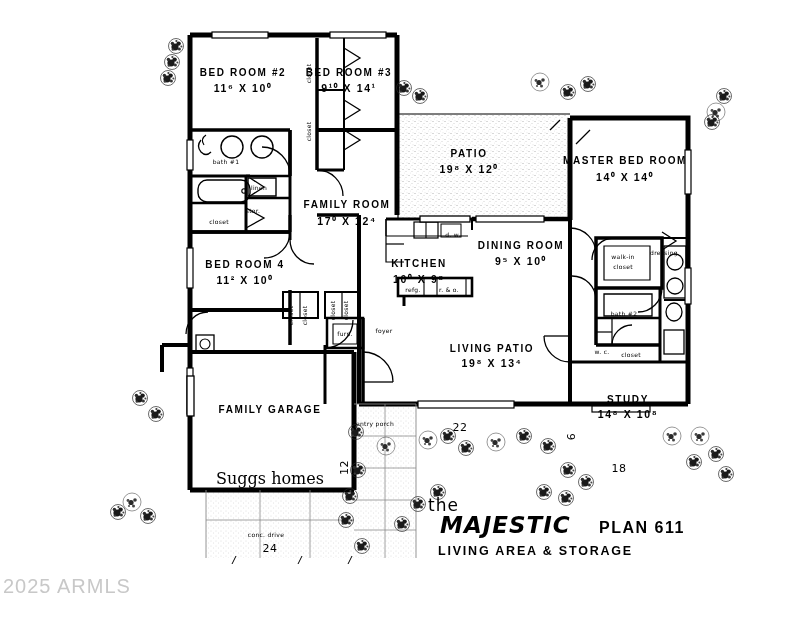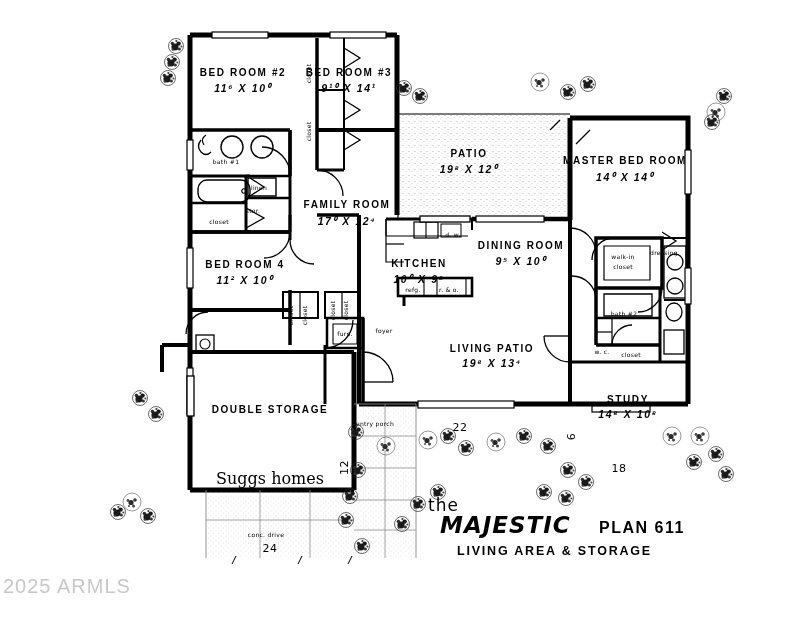--- a/index.html
+++ b/index.html
@@ -10,21 +10,21 @@
   #plan{position:absolute;left:0;top:0;width:800px;height:617px;}
   .lbl{position:absolute;white-space:nowrap;}
   .room-name{
     font-family:"Liberation Sans",sans-serif;
     font-weight:700;letter-spacing:1.6px;font-size:10px;
     text-align:center;transform:translateX(-50%);
   }
   .room-dim{
     font-family:"Liberation Sans",sans-serif;
     font-weight:700;letter-spacing:1.6px;font-size:10.5px;
-    text-align:right;transform:translateX(-50%);font-style:italic;
+    text-align:right;transform:translateX(-50%);
   }
   .hand-sm{
     font-family:"DejaVu Sans",sans-serif;
     font-size:6px;letter-spacing:0.3px;text-align:center;
     transform:translateX(-50%);
   }
   .dimnum{
     font-family:"DejaVu Sans",sans-serif;
     font-size:11px;letter-spacing:0.5px;text-align:center;
     transform:translateX(-50%);
@@ -344,21 +344,21 @@
     <div class="lbl room-name" style="left: 625px; top: 155px; text-align: right;">MASTER BED ROOM</div>
     <div class="lbl room-dim" style="left: 625px; top: 170px;">14⁰ X 14⁰</div>
     <div class="lbl room-name" style="left: 521px; top: 240px;">DINING ROOM</div>
     <div class="lbl room-dim" style="left: 521px; top: 254px;">9⁵ X 10⁰</div>
     <div class="lbl room-name" style="left: 419px; top: 258px;">KITCHEN</div>
     <div class="lbl room-dim" style="left: 419px; top: 272px;">10⁰ X 9⁸</div>
     <div class="lbl room-name" style="left: 492px; top: 343px;">LIVING PATIO</div>
     <div class="lbl room-dim" style="left: 492px; top: 357px;">19⁸ X 13⁴</div>
     <div class="lbl room-name" style="left: 628px; top: 394px;">STUDY</div>
     <div class="lbl room-dim" style="left: 628px; top: 408px;">14⁸ X 10⁸</div>
-    <div class="lbl room-name" style="left: 270px; top: 404px;">DOUBLE STORAGE</div>
+    <div class="lbl room-name" style="left: 270px; top: 404px;">FAMILY GARAGE</div>
   </div>
 <div id="small-labels">
     <div class="lbl hand-sm" style="left: 308px; top: 70px; transform: translateX(-50%) rotate(-90deg);">closet</div>
     <div class="lbl hand-sm" style="left: 308px; top: 128px; transform: translateX(-50%) rotate(-90deg);">closet</div>
     <div class="lbl hand-sm" style="left: 226px; top: 158px;">bath #1</div>
     <div class="lbl hand-sm" style="left: 259px; top: 184px;">linen</div>
     <div class="lbl hand-sm" style="left: 253px; top: 207px;">stor.</div>
     <div class="lbl hand-sm" style="left: 219px; top: 218px;">closet</div>
     <div class="lbl hand-sm" style="left: 290px; top: 312px; transform: translateX(-50%) rotate(-90deg);">closet</div>
     <div class="lbl hand-sm" style="left: 304px; top: 312px; transform: translateX(-50%) rotate(-90deg);">closet</div>
@@ -388,15 +388,15 @@
 
 <div class="lbl brand" style="left:270px;top:469px;">Suggs homes</div>
 
 <div class="lbl" style="left:428px;top:495px;"><span class="t-the">the</span></div>
 
 <div class="lbl" style="left:440px;top:512px;">
   <span class="t-majestic">MAJESTIC</span>
   <span class="t-plan" style="margin-left:24px;">PLAN 611</span>
 </div>
 
-<div class="lbl" style="left:438px;top:541px;margin-left:19px;"><span class="t-living">LIVING AREA &amp; STORAGE</span></div>
+<div class="lbl" style="left:438px;top:541px;"><span class="t-living">LIVING AREA &amp; STORAGE</span></div>
 
 <div class="watermark">2025 ARMLS</div>
 
 </body></html>

